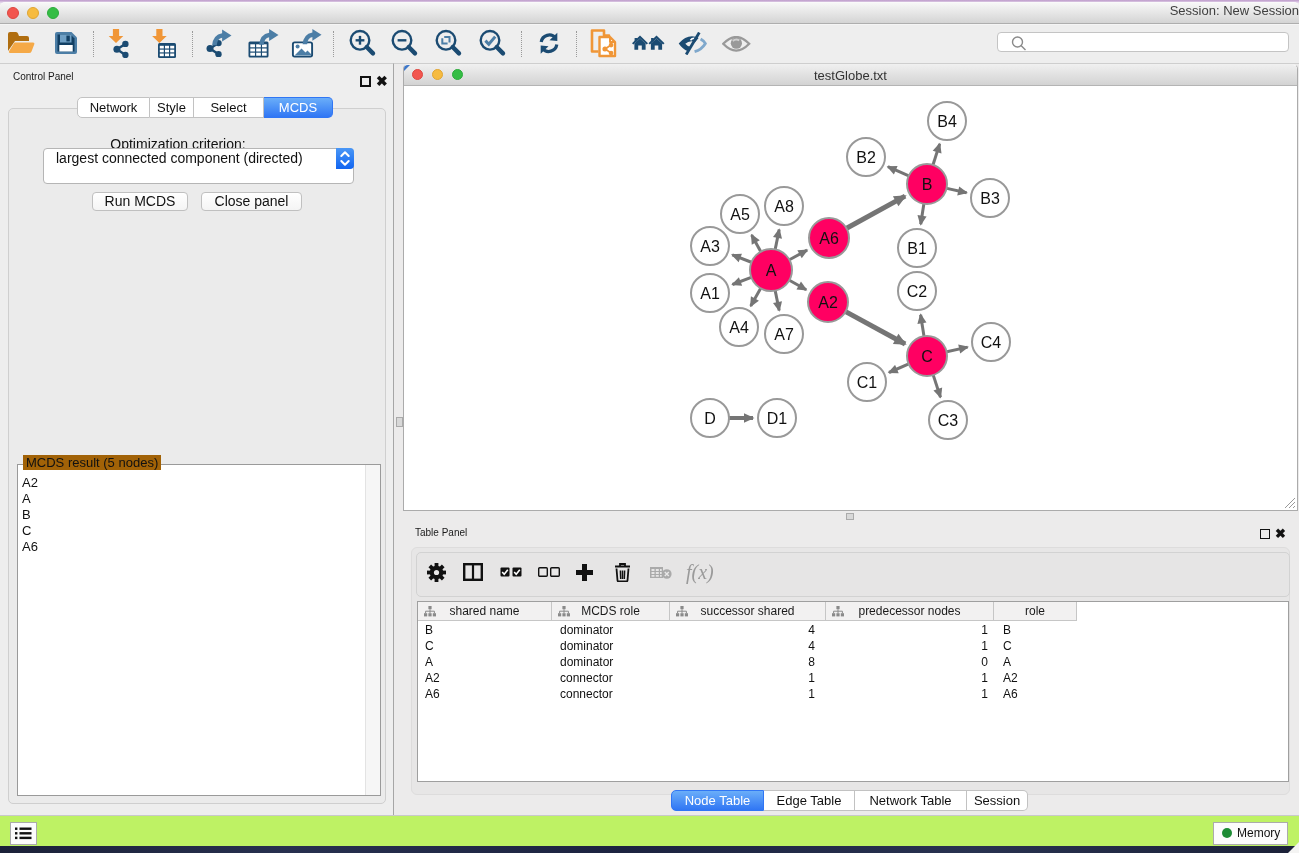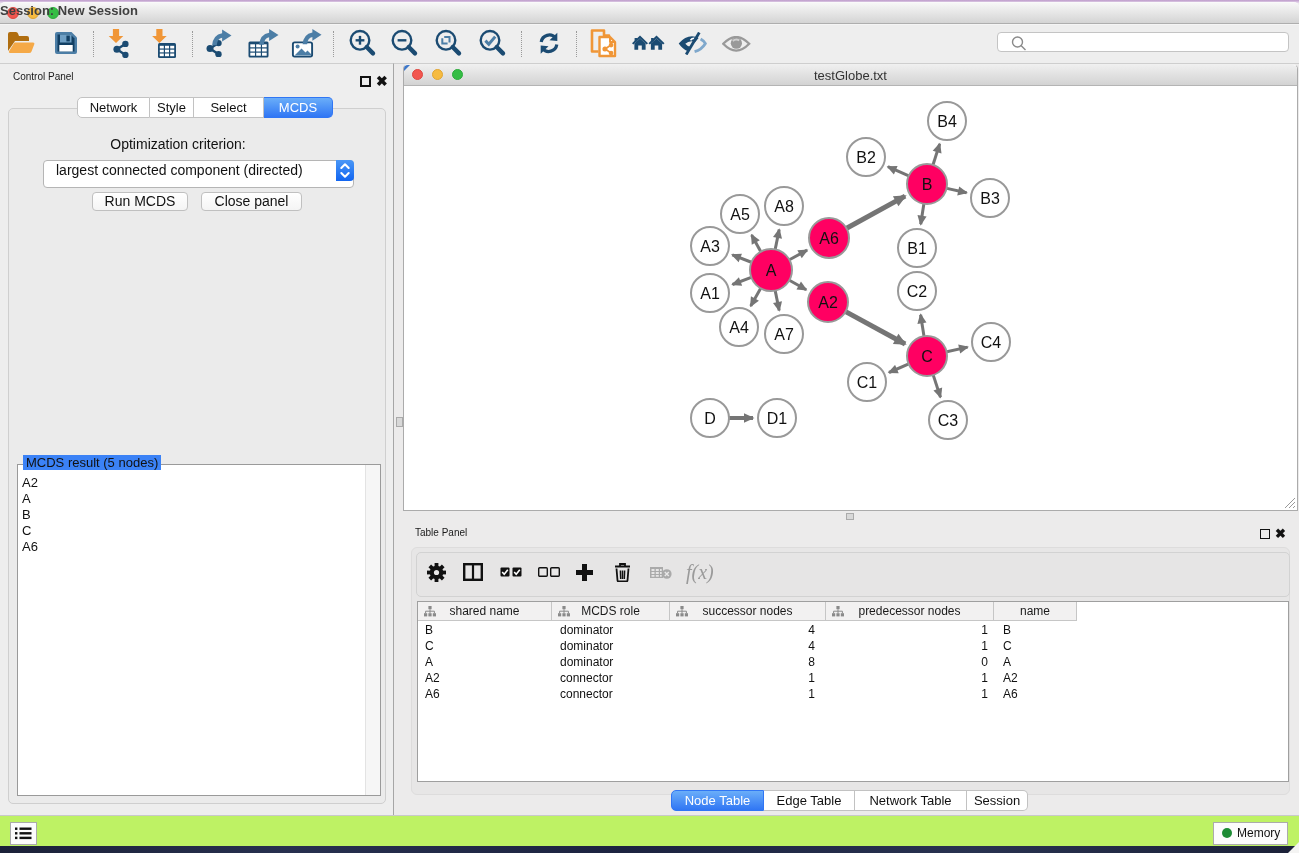--- a/index.html
+++ b/index.html
@@ -1,43 +1,43 @@
 <!DOCTYPE html>
 <html><head>
 <meta charset="utf-8">
 <style>
 * { margin:0; padding:0; box-sizing:border-box; }
 html,body { width:1299px; height:853px; overflow:hidden; font-family:"Liberation Sans", sans-serif; background:#ecebeb; }
 #app { position:relative; width:1299px; height:853px; background:#ecebeb; }
 .abs { position:absolute; }
 #deskTop { left:0; top:0; width:1299px; height:3px; background:linear-gradient(#bd9aca,#eadef0); }
 #titlebar { left:0; top:2px; width:1299px; height:22px; background:linear-gradient(#f7f7f7,#d4d4d4); border-bottom:1px solid #aeaeae; border-top:1px solid #fafafa; border-radius:5px 5px 0 0; }
-#titlebar .title { position:absolute; left:0; right:0; top:0px; text-align:left; font-size:13px; color:#404040;font-weight:bold; }
+#titlebar .title { position:absolute; left:0; right:0; top:0px; text-align:right; font-size:13px; color:#404040; }
 .tl { position:absolute; width:12px; height:12px; border-radius:50%; }
 #toolbar { left:0; top:24px; width:1299px; height:40px; background:#eeeeee; border-top:1px solid #f5f5f5; border-bottom:1px solid #cecece; }
 .tsep { position:absolute; top:31px; height:26px; width:1px; border-left:1px dotted #9a9a9a; }
 #searchbox { position:absolute; left:997px; top:32px; width:292px; height:20px; background:#fff; border:1px solid #c4c4c4; border-radius:4px; }
 #cpanel { left:0; top:63px; width:394px; height:752px; background:#eeeeee; border-right:1px solid #a6a6a6; border-top:1px solid #cecece; }
 .ptitle { position:absolute; font-size:10px; color:#1a1a1a; }
 .winbtn-sq { position:absolute; width:11px; height:11px; border:2px solid #111; }
 .winbtn-x { position:absolute; font-size:14px; font-weight:bold; color:#111; line-height:12px; }
 #cpbody { position:absolute; left:8px; top:44px; width:378px; height:696px; background:#ebebeb; border:1px solid #cfcfcf; border-radius:5px; }
 .tabrow { position:absolute; display:flex; height:21px; }
 .tab { height:21px; line-height:20px; font-size:13px; color:#111; background:#fff; border:1px solid #c2c2c2; border-left:none; text-align:center; }
 .tab.first { border-left:1px solid #c2c2c2; border-radius:5px 0 0 5px; }
 .tab.last { border-radius:0 5px 5px 0; }
 .tab.sel { background:linear-gradient(#6aaef9,#3076f4); color:#fff; border-color:#3076f4; }
 #optlabel { position:absolute; left:0; width:356px; top:72px; text-align:center; font-size:14px; color:#111; }
-#dropdown { position:absolute; left:43px; top:96px; width:311px; height:28px; background:#fff; border:1px solid #b5b5b5; border-radius:4px; font-size:14px; color:#111; line-height:18px; padding-left:12px; }
+#dropdown { position:absolute; left:43px; top:84px; width:311px; height:36px; background:#fff; border:1px solid #b5b5b5; border-radius:4px; font-size:14px; color:#111; line-height:18px; padding-left:12px; }
 #dropstep { position:absolute; right:-1px; top:-1px; width:18px; height:21px; border-radius:0 4px 4px 0; background:linear-gradient(#4a97f6,#1165f1); }
 .btn { position:absolute; height:19px; background:linear-gradient(#ffffff,#f4f4f4); border:1px solid #c0c0c0; border-radius:4px; font-size:14px; color:#111; text-align:center; line-height:17px; }
 #mcdsbox { position:absolute; left:17px; top:393px; width:364px; height:339px; }
 #mcdsbox .gb { position:absolute; left:0; top:7px; width:364px; height:332px; border:1px solid #9a9a9a; }
 #mcdslist { position:absolute; left:1px; top:8px; width:362px; height:330px; background:#fff; padding-top:10px; }
-#mcdsbox .gtitle { position:absolute; left:6px; top:-2px; background:#3b82f6; padding:0 3px; font-size:13px; color:#111; line-height:15px; }
+#mcdsbox .gtitle { position:absolute; left:6px; top:-2px; background:#a16207; padding:0 3px; font-size:13px; color:#111; line-height:15px; }
 #mcdslist .li { font-size:13px; color:#111; padding-left:4px; height:16px; line-height:16px; }
 #mcdsscroll { position:absolute; right:1px; top:8px; width:15px; height:330px; background:#f6f6f6; border-left:1px solid #e3e3e3; }
 #netwin { left:403px; top:64px; width:895px; height:447px; background:#fff; border:1px solid #ababab; border-top-color:#f0f0f0; border-radius:5px 5px 0 0; overflow:hidden; }
 #netheader { position:absolute; left:0; top:0; width:893px; height:21px; background:linear-gradient(#efefef,#d3d3d3); border-bottom:1px solid #b4b4b4; border-radius:4px 4px 0 0; }
 #netheader .title { position:absolute; left:0; right:0; top:3px; text-align:center; font-size:13px; color:#333; }
 #tpanel { left:403px; top:521px; width:896px; height:294px; }
 #tbody0 { position:absolute; left:8px; top:26px; width:879px; height:248px; background:#e7e6e6; border:1px solid #dddcdc; border-radius:6px; }
 #ttoolbar { position:absolute; left:13px; top:31px; width:874px; height:45px; background:#e6e5e5; border:1px solid #d2d2d2; border-radius:5px; }
 #ttable { position:absolute; left:14px; top:80px; width:872px; height:181px; background:#fff; border:1px solid #9f9f9f; }
 #thead { position:absolute; left:0; top:0; width:659px; height:19px; background:#f2f1f1; border-bottom:1px solid #c6c6c6; }
@@ -385,23 +385,23 @@
           <path d="M0,1 h13 v11 h-13 Z M1.5,3 v2 h3 v-2 Z M5.8,3 v2 h3 v-2 Z M10,3 v2 h1.7 v-2 Z M1.5,6 v2 h3 v-2 Z M5.8,6 v2 h3 v-2 Z M10,6 v2 h1.7 v-2 Z M1.5,9 v1.8 h3 v-1.8 Z M5.8,9 v1.8 h3 v-1.8 Z M10,9 v1.8 h1.7 v-1.8 Z" fill-rule="evenodd"></path>
           <circle cx="16.8" cy="8" r="4.8"></circle>
           <path d="M14.8,6 l4,4 m0,-4 l-4,4" stroke="#e9e8e8" stroke-width="1.4"></path>
         </g>
       </svg>
     <div class="fx" style="left:283px;top:40px;">f(x)</div>
     <div id="ttable">
       <div id="thead">
         <div class="th" style="left:0; width:134px;">shared name</div>
         <div class="th" style="left:134px; width:118px;">MCDS role</div>
-        <div class="th" style="left:252px; width:156px;">successor nodes</div>
+        <div class="th" style="left:252px; width:156px;">successor shared</div>
         <div class="th" style="left:408px; width:168px;">predecessor nodes</div>
-        <div class="th" style="left:576px; width:83px;">name</div>
+        <div class="th" style="left:576px; width:83px;">role</div>
         <svg class="abs" style="left:6px;top:4px" width="12" height="11" viewBox="0 0 12 11">
             <rect x="4.4" y="0" width="3.2" height="3.2" fill="#8a8a8a"></rect>
             <rect x="0" y="7.2" width="3.2" height="3.2" fill="#8a8a8a"></rect>
             <rect x="4.4" y="7.2" width="3.2" height="3.2" fill="#8a8a8a"></rect>
             <rect x="8.8" y="7.2" width="3.2" height="3.2" fill="#8a8a8a"></rect>
             <path d="M6,3.2 v2 M1.6,7.2 v-2 h8.8 v2 M6,5.2 v2" stroke="#8a8a8a" stroke-width="1" fill="none"></path>
           </svg>
           <svg class="abs" style="left:140px;top:4px" width="12" height="11" viewBox="0 0 12 11">
             <rect x="4.4" y="0" width="3.2" height="3.2" fill="#8a8a8a"></rect>
             <rect x="0" y="7.2" width="3.2" height="3.2" fill="#8a8a8a"></rect>

